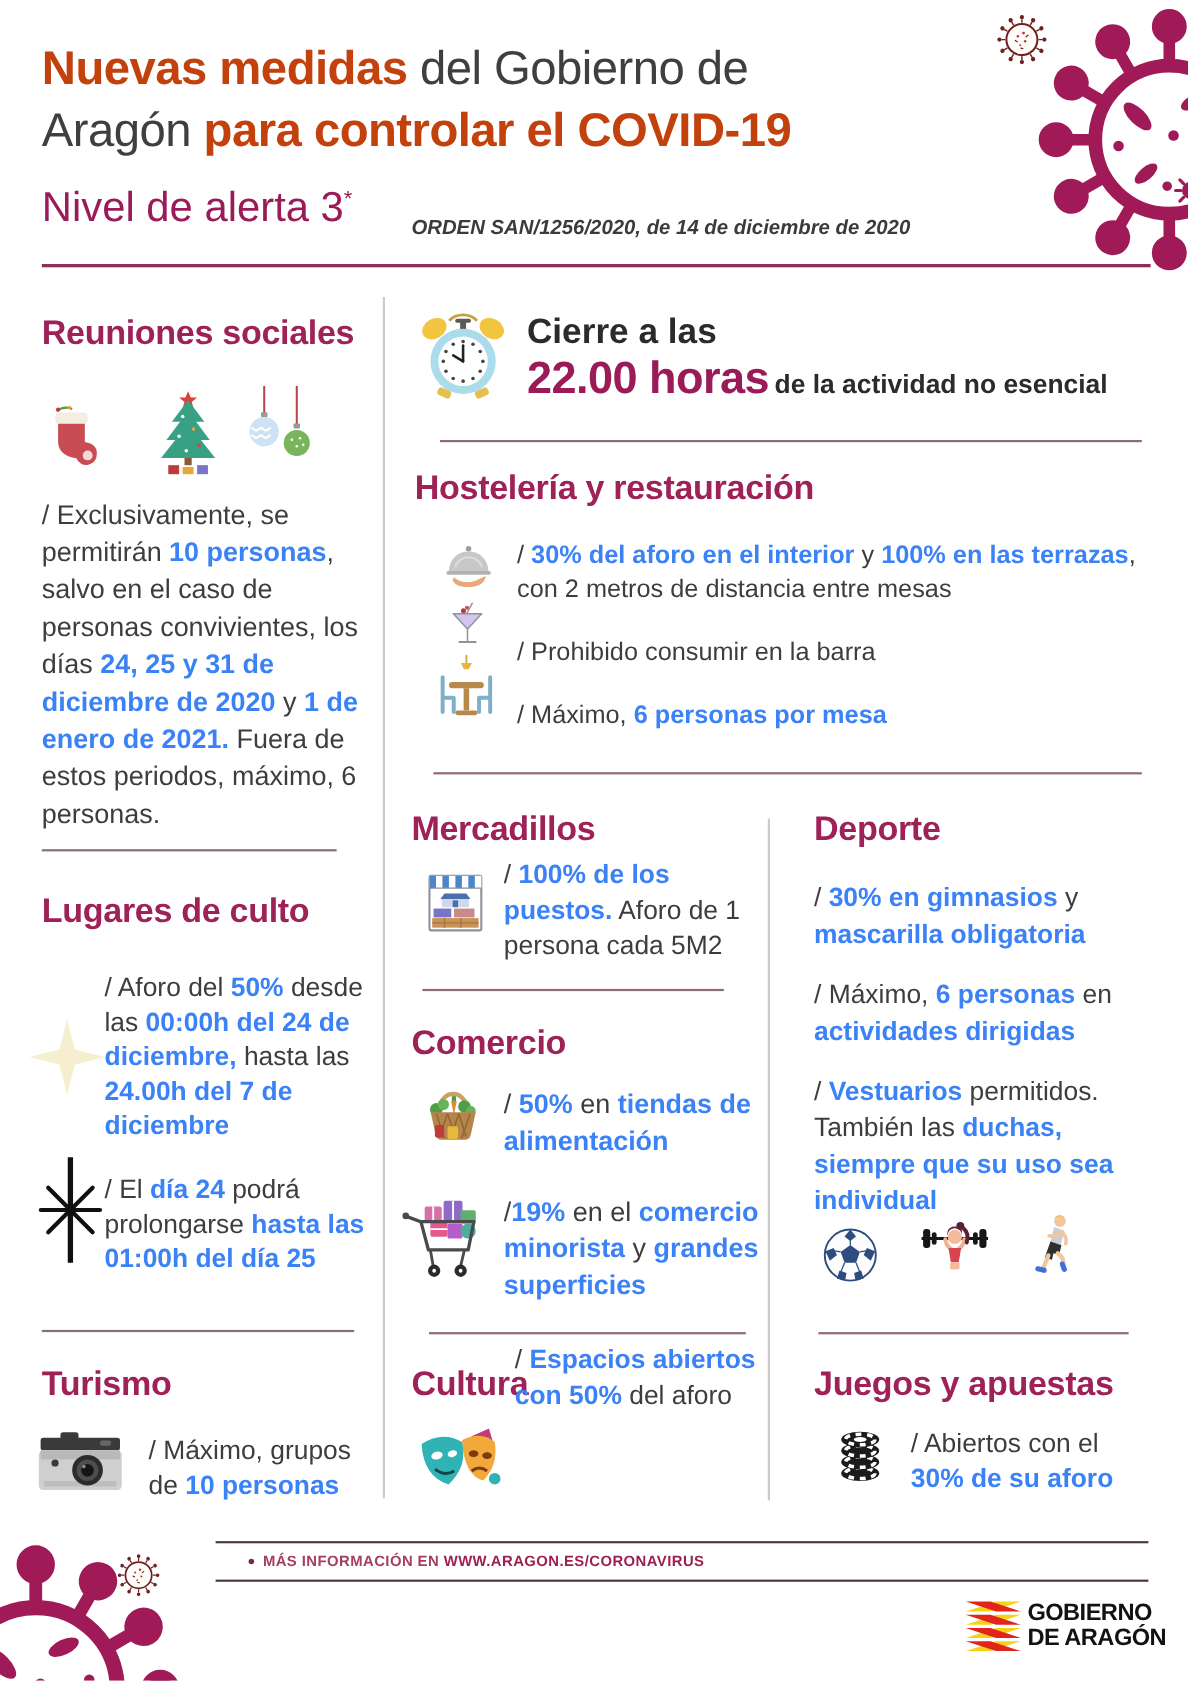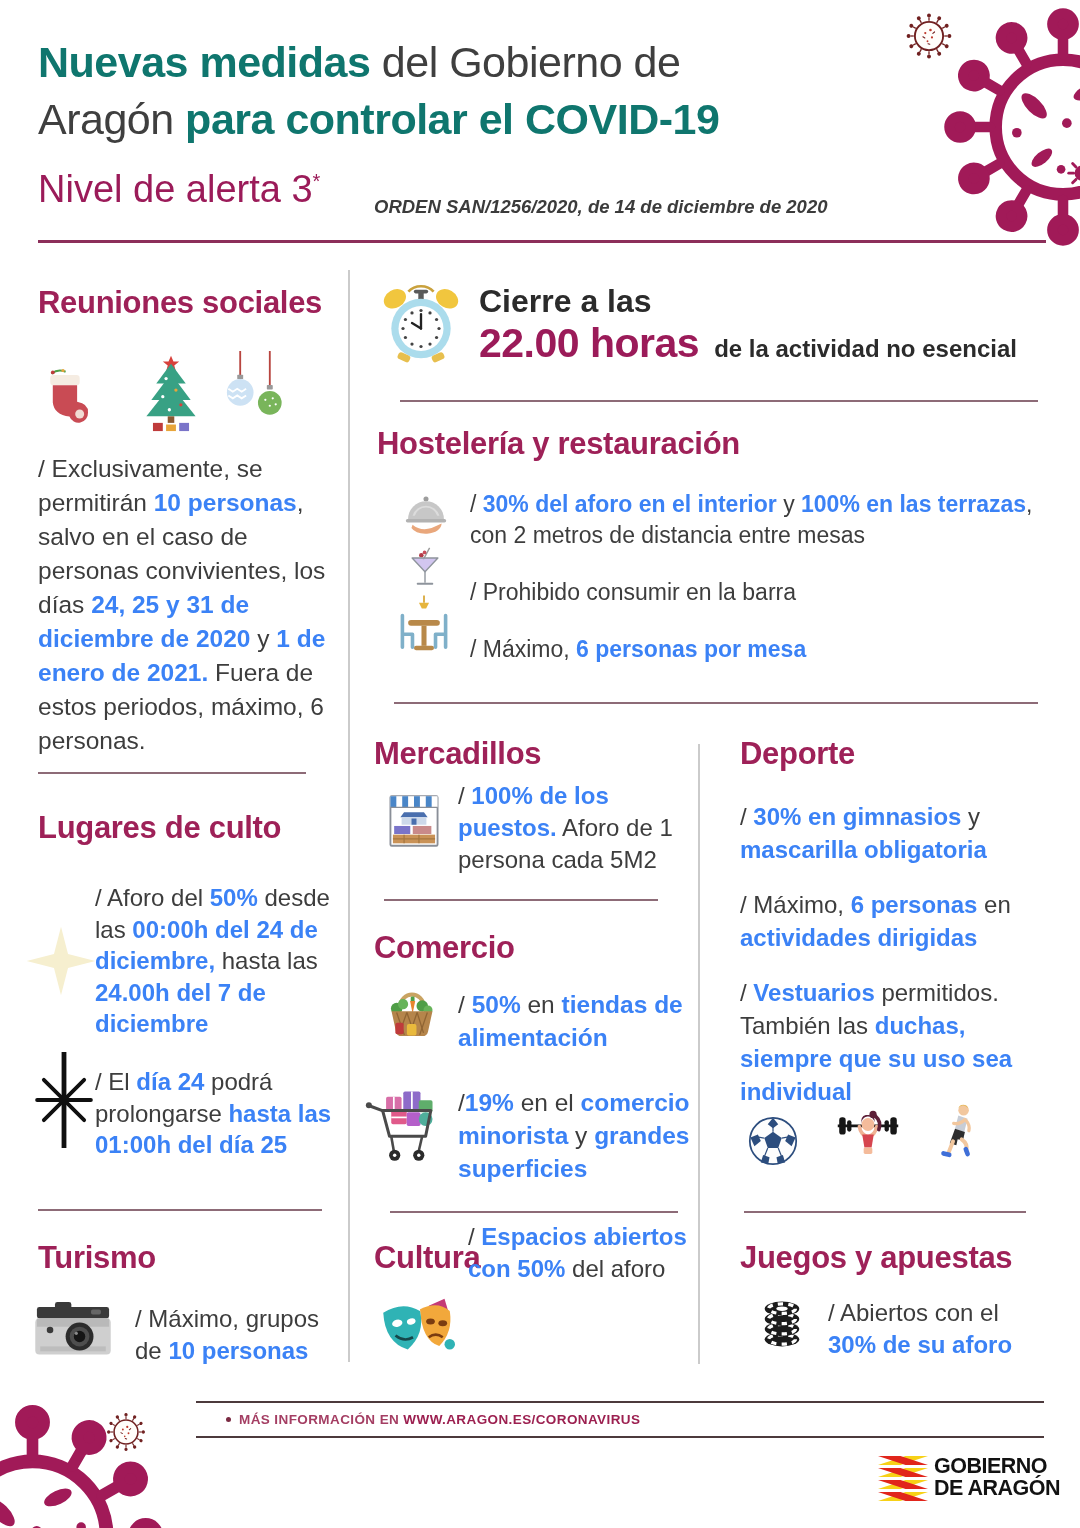--- a/index.html
+++ b/index.html
@@ -7,21 +7,21 @@
   .page {
     position:relative; width:1080px; height:1528px; background:#fff;
     overflow:hidden; font-family:"Liberation Sans","DejaVu Sans",sans-serif;
     color:#3d3d3d;
   }
   .abs { position:absolute; }
 
   
   .title { left:38px; top:34px; font-size:43px; line-height:57px; font-weight:500;
            color:#3f3f3f; letter-spacing:-0.5px; }
-  .title .b { color:#0f766e; font-weight:800; }
+  .title .b { color:#c2410c; font-weight:800; }
   .alert { left:38px; top:168px; font-size:38px; font-weight:400; color:#9b1b59; }
   .alert sup { font-size:20px; }
   .order { left:374px; top:196px; font-size:18.5px; font-style:italic; font-weight:700; color:#3b3b3b; }
   .hr-header { left:38px; top:240px; width:1008px; height:3px; background:#8c2f5a; }
 
   
   .sec-title { font-size:31px; font-weight:800; color:#9e2158; letter-spacing:-0.3px; }
   .body-txt { font-size:24.5px; line-height:34px; color:#3d3d3d; }
   .body-txt .b, .it .b { font-weight:800; color:#3b82f6; }
   .vline { width:2px; background:#cbcbcb; }
@@ -47,21 +47,21 @@
 
   
   .v1 { left:348px; top:270px; height:1092px; }
   .v2 { left:698px; top:744px; height:620px; }
 
   
   .ic-clock { left:376px; top:278px; width:90px; height:92px; }
   .closure { left:479px; top:283px; width:560px; }
   .closure .l1 { font-size:32px; font-weight:700; color:#2b2b2b; }
   .closure .time { font-size:41px; font-weight:800; color:#9b1b59; letter-spacing:-0.5px; }
-  .closure .scope { font-size:24px; font-weight:700; color:#2b2b2b; margin-left:15px; }
+  .closure .scope { font-size:24px; font-weight:700; color:#2b2b2b; margin-left:5px; }
   .hr-m1 { left:400px; top:400px; width:638px; }
 
   
   .s-host-title { left:377px; top:426px; }
   .host-it { font-size:23px; line-height:30.5px; width:575px; }
   .ic-cloche { left:398px; top:490px; width:56px; height:56px; }
   .host-1 { left:470px; top:489px; }
   .ic-cocktail { left:402px; top:537px; width:46px; height:64px; }
   .host-2 { left:470px; top:577px; }
   .ic-table { left:388px; top:592px; width:72px; height:76px; }

